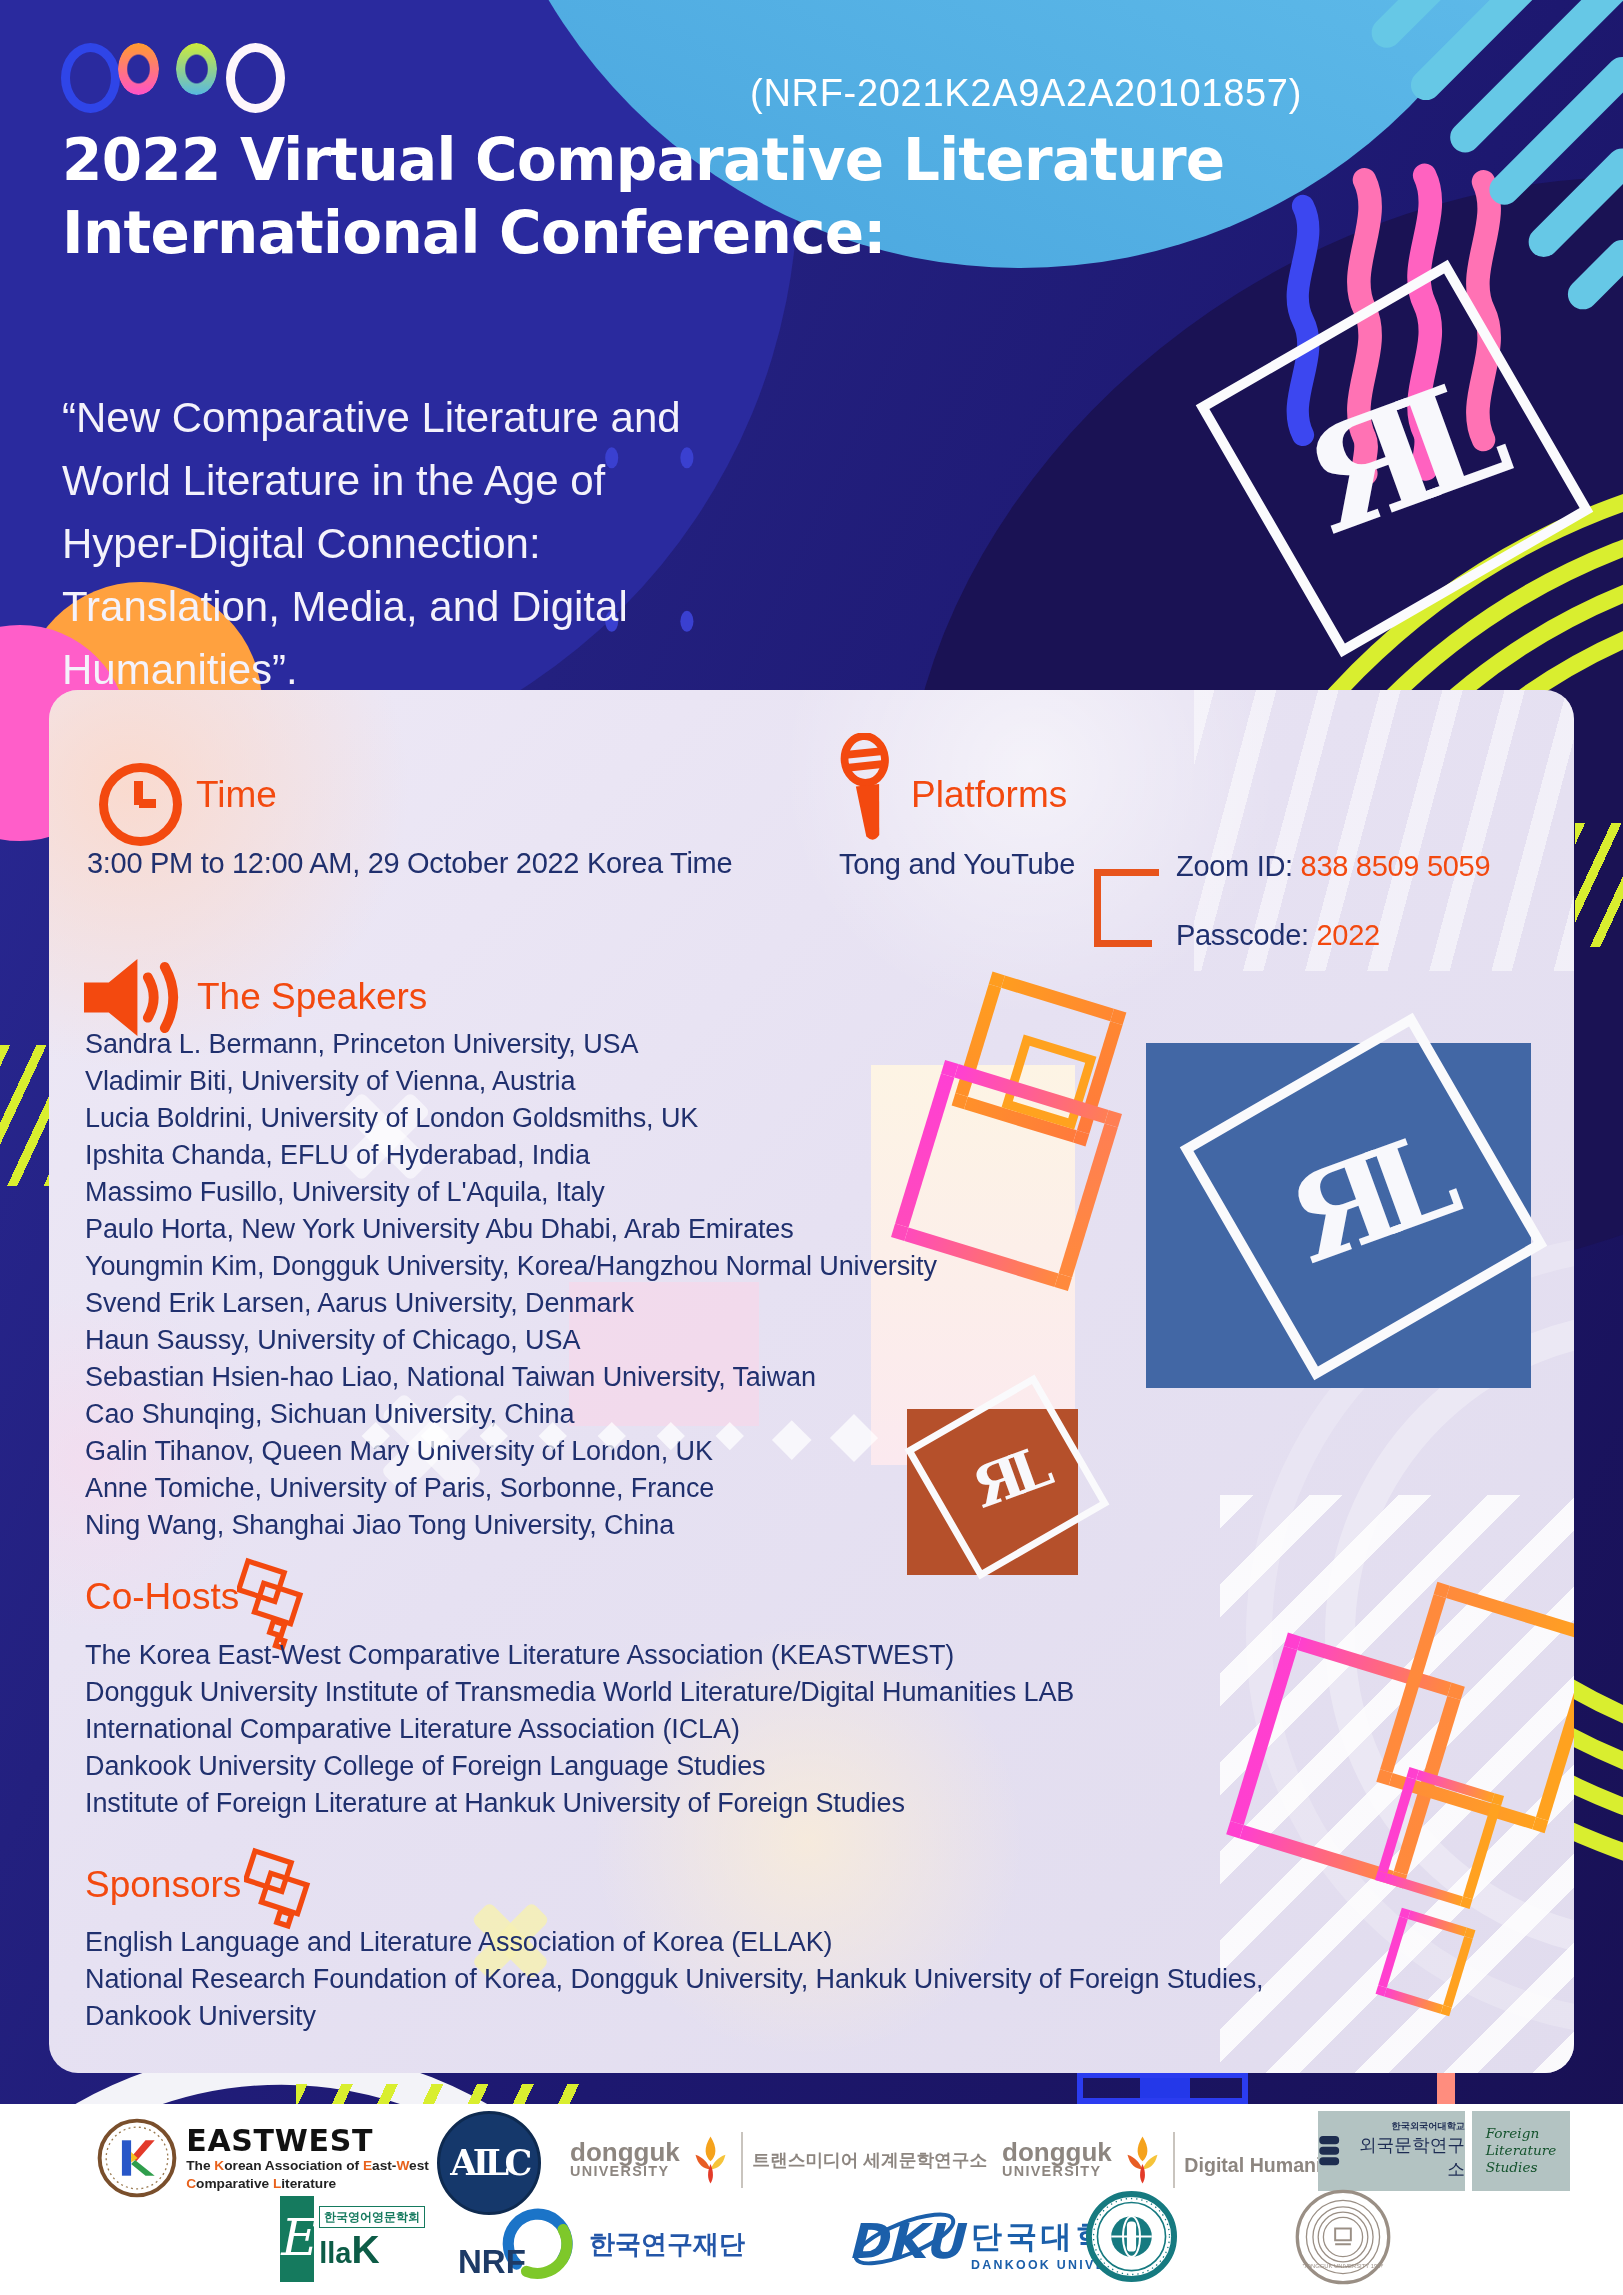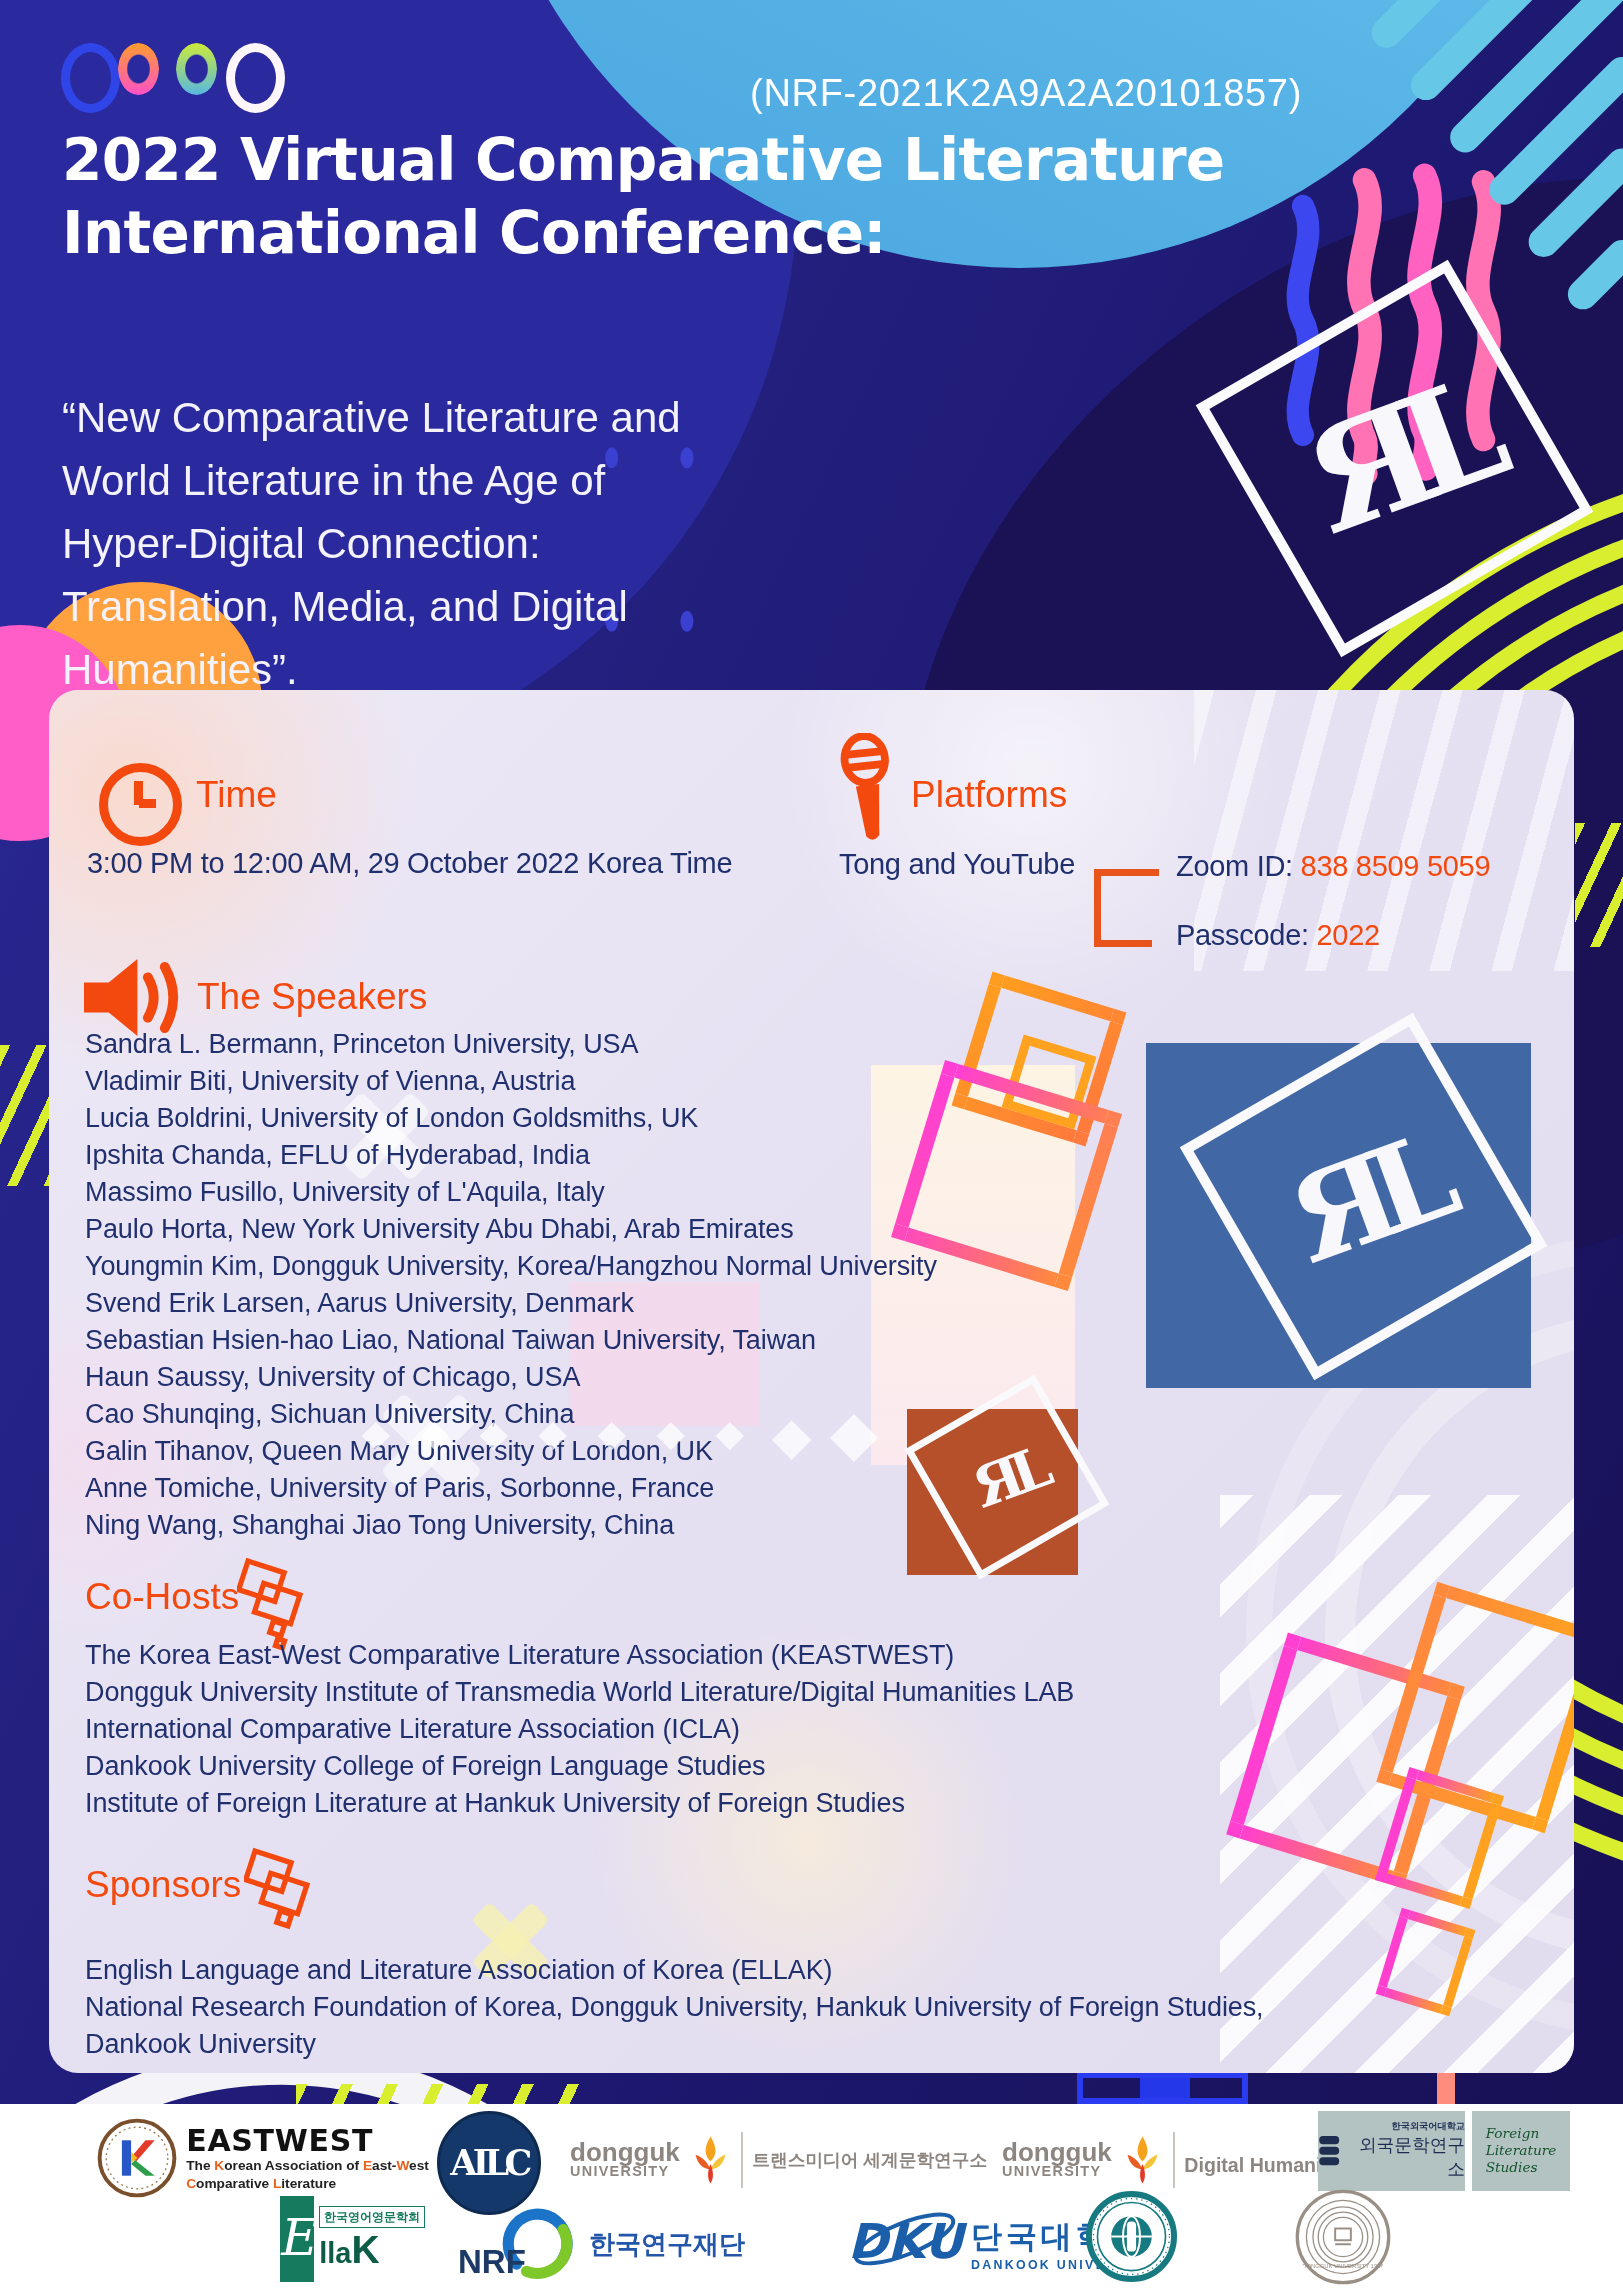--- a/index.html
+++ b/index.html
@@ -208,22 +208,22 @@
     <div class="sect-heading" style="left:148px;top:286px;">The Speakers</div>
     <div class="list" style="left:36px;top:336px;">
       <div>Sandra L. Bermann, Princeton University, USA</div>
       <div>Vladimir Biti, University of Vienna, Austria</div>
       <div>Lucia Boldrini, University of London Goldsmiths, UK</div>
       <div>Ipshita Chanda, EFLU of Hyderabad, India</div>
       <div>Massimo Fusillo, University of L'Aquila, Italy</div>
       <div>Paulo Horta, New York University Abu Dhabi, Arab Emirates</div>
       <div>Youngmin Kim, Dongguk University, Korea/Hangzhou Normal University</div>
       <div>Svend Erik Larsen, Aarus University, Denmark</div>
+      <div>Haun Saussy, University of Chicago, USA</div>
       <div>Sebastian Hsien-hao Liao, National Taiwan University, Taiwan</div>
-      <div>Haun Saussy, University of Chicago, USA</div>
       <div>Cao Shunqing, Sichuan University, China</div>
       <div>Galin Tihanov, Queen Mary University of London, UK</div>
       <div>Anne Tomiche, University of Paris, Sorbonne, France</div>
       <div>Ning Wang, Shanghai Jiao Tong University, China</div>
     </div>
 
     <div class="sq" style="left:920px;top:299px;width:114px;height:114px;border-width:13px;border-image:linear-gradient(120deg,#ff9d1f,#ff7a3c) 1;"></div>
     <div class="sq" style="left:962px;top:354px;width:58px;height:58px;border-width:9.2px;border-color:#ffa21f;"></div>
     <div class="sq" style="left:865px;top:393px;width:157px;height:157px;border-width:14.4px;border-image:linear-gradient(100deg,#ff3fd4,#ff8a3c) 1;"></div>
 
@@ -263,21 +263,21 @@
     </div>
 
     <div class="sect-heading" style="left:36px;top:1174px;">Sponsors</div>
     <svg class="abs" style="left:195px;top:1157px;" width="79" height="95" viewBox="0 0 120 145">
       <g fill="none" stroke="#f3490f" stroke-width="8">
         <rect x="8" y="14" width="58" height="46" transform="rotate(18 37 37)"></rect>
         <rect x="32" y="48" width="58" height="46" transform="rotate(18 61 71)"></rect>
         <rect x="52" y="100" width="18" height="18" transform="rotate(18 61 109)"></rect>
       </g>
     </svg>
-    <div class="list" style="left:36px;top:1262px;line-height:37px;">
+    <div class="list" style="left:36px;top:1234px;line-height:37px;">
       <div>English Language and Literature Association of Korea (ELLAK)</div>
       <div>National Research Foundation of Korea, Dongguk University, Hankuk University of Foreign Studies,</div>
       <div>Dankook University</div>
     </div>
 
     <div class="sq" style="left:1204px;top:965px;width:157px;height:183px;border-width:14.4px;border-image:linear-gradient(90deg,#ff3fd0,#ff8a3c) 1;"></div>
     <div class="sq" style="left:1354px;top:913px;width:150px;height:183px;border-width:13px;border-image:linear-gradient(90deg,#ff8a3c,#ffa21f) 1;"></div>
     <div class="sq" style="left:1341px;top:1089px;width:79px;height:98px;border-width:10.5px;border-image:linear-gradient(90deg,#ff3fd0,#ffa21f) 1;"></div>
     <div class="sq" style="left:1338px;top:1227px;width:59px;height:72px;border-width:9.2px;border-image:linear-gradient(90deg,#ff3fd0,#ffa21f) 1;"></div>
   </div>

